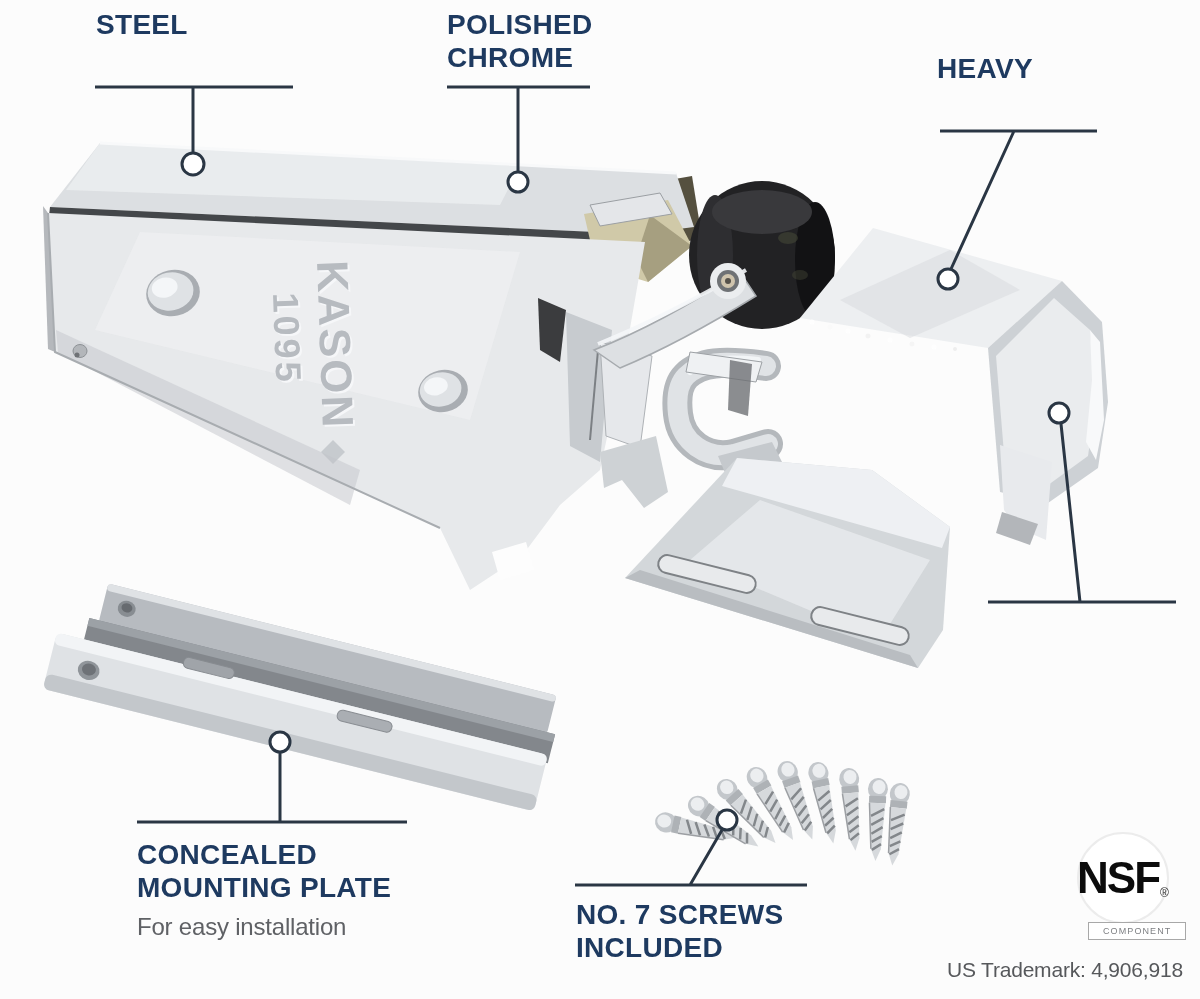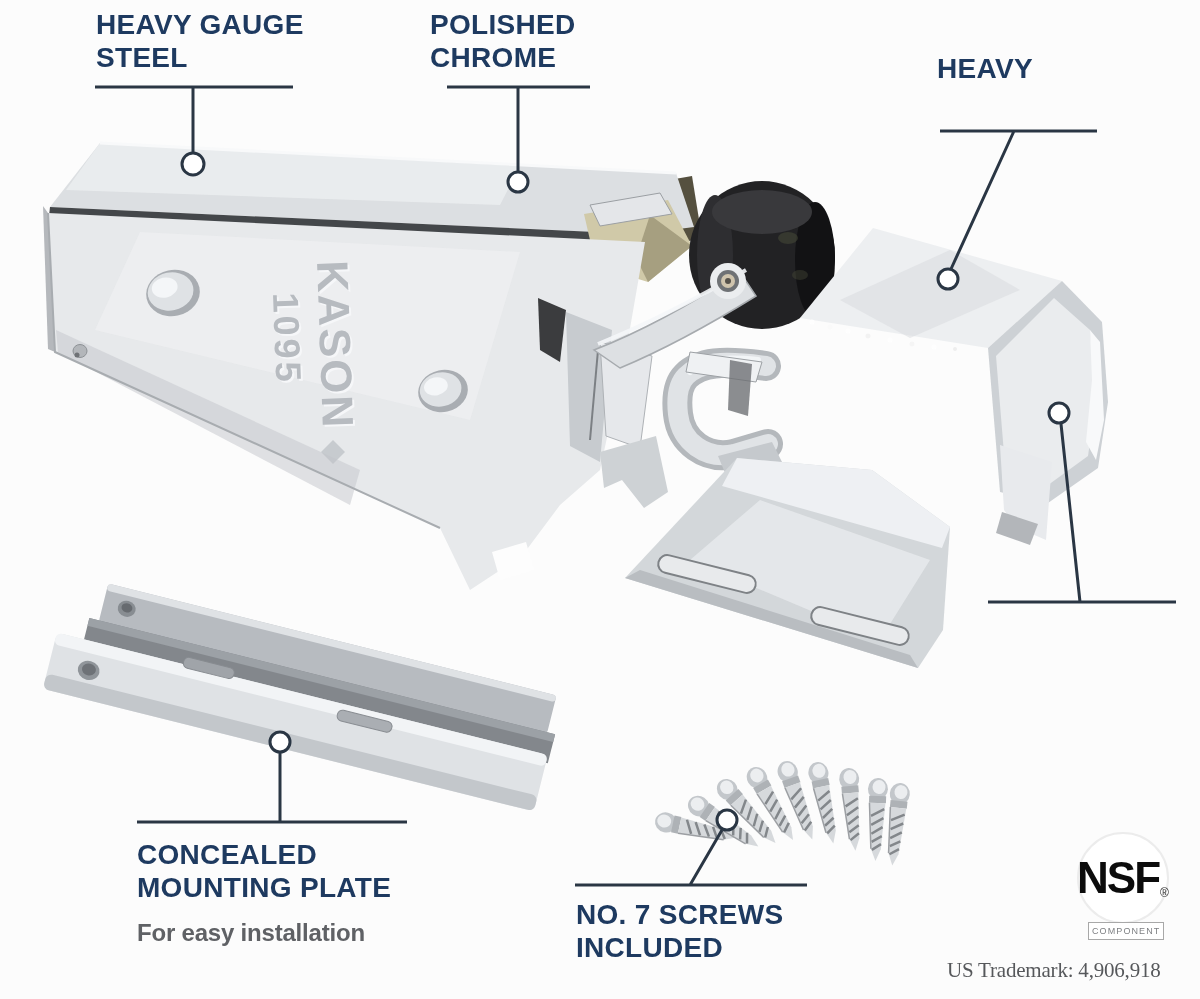--- a/index.html
+++ b/index.html
@@ -6,35 +6,35 @@
   .stage{
     position:relative;width:1200px;height:999px;background:#fcfcfc;overflow:hidden;
     font-family:"Liberation Sans",sans-serif;
   }
   svg{position:absolute;left:0;top:0;}
   .co{
     position:absolute;color:#1e3a60;font-weight:bold;font-size:28px;line-height:33px;
     letter-spacing:.3px;white-space:nowrap;
   }
   .co .sub{
-    font-weight:700;font-size:24px;color:#5f6165;letter-spacing:-.2px;margin-top:12px;
+    font-weight:400;font-size:24px;color:#5f6165;letter-spacing:-.2px;margin-top:6px;
   }
   .nsf-circle{
     position:absolute;left:1077px;top:832px;width:92px;height:92px;border-radius:50%;
     background:#ffffff;border:2px solid #ececec;box-sizing:border-box;
     display:flex;align-items:center;justify-content:center;text-align:center;
   }
   .nsf-text{font-weight:bold;font-size:44px;letter-spacing:-2px;color:#0c0c0c;}
   .nsf-reg{font-size:12px;color:#2a2a2a;margin-top:30px;margin-left:1px;}
   .nsf-component{
     position:absolute;left:1088px;top:922px;border:1px solid #a8a8a8;background:#fff;
-    font-size:9px;letter-spacing:1.1px;color:#7d7f82;padding:3px 3px;white-space:nowrap;
+    font-size:9px;letter-spacing:1.1px;color:#7d7f82;padding:3px 14px;white-space:nowrap;
   }
   .trademark{
-    position:absolute;left:947px;top:958px;font-size:21px;color:#56585b;letter-spacing:-.2px;font-family:Liberation Serif, serif;
+    position:absolute;left:947px;top:958px;font-size:21px;color:#56585b;letter-spacing:-.2px;
   }
 </style>
 </head>
 <body>
 
 <div class="stage">
 
   <svg width="1200" height="999" viewBox="0 0 1200 999">
     <defs>
       <g id="screw">
@@ -193,25 +193,24 @@
       <circle cx="193" cy="164" r="11"></circle>
       <circle cx="518" cy="182" r="10"></circle>
       <circle cx="948" cy="279" r="10"></circle>
       <circle cx="1059" cy="413" r="10"></circle>
       <circle cx="280" cy="742" r="10"></circle>
       <circle cx="727" cy="820" r="10"></circle>
     </g>
   </svg>
 
   <div class="co" style="left:96px;top:8px">
-    <div>HEAVY GAUGE</div>
     <div>STEEL</div>
   </div>
 
-  <div class="co" style="left:430px;top:8px">
+  <div class="co" style="left:447px;top:8px">
     <div>POLISHED</div>
     <div>CHROME</div>
   </div>
 
   <div class="co" style="left:937px;top:52px">
     <div>HEAVY</div>
   </div>
 
 
   <div class="co" style="left:137px;top:838px">

